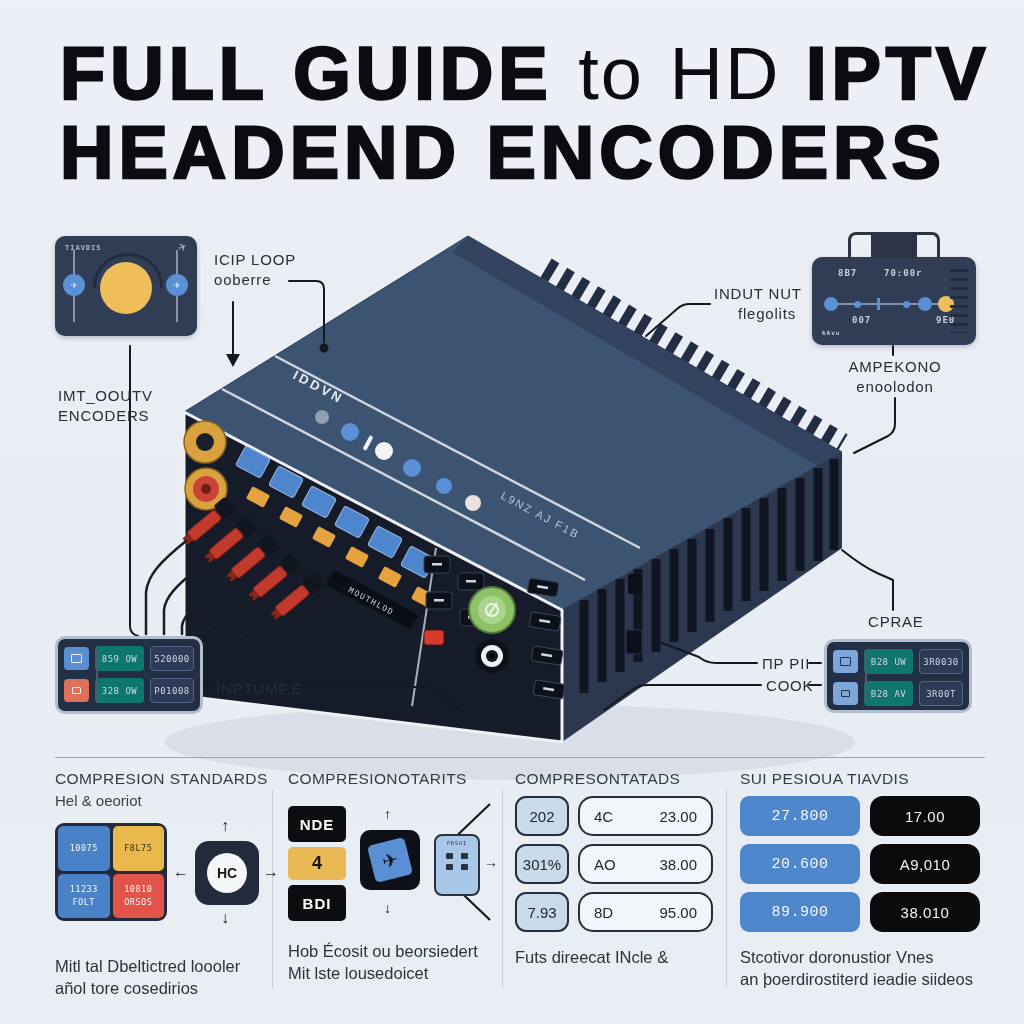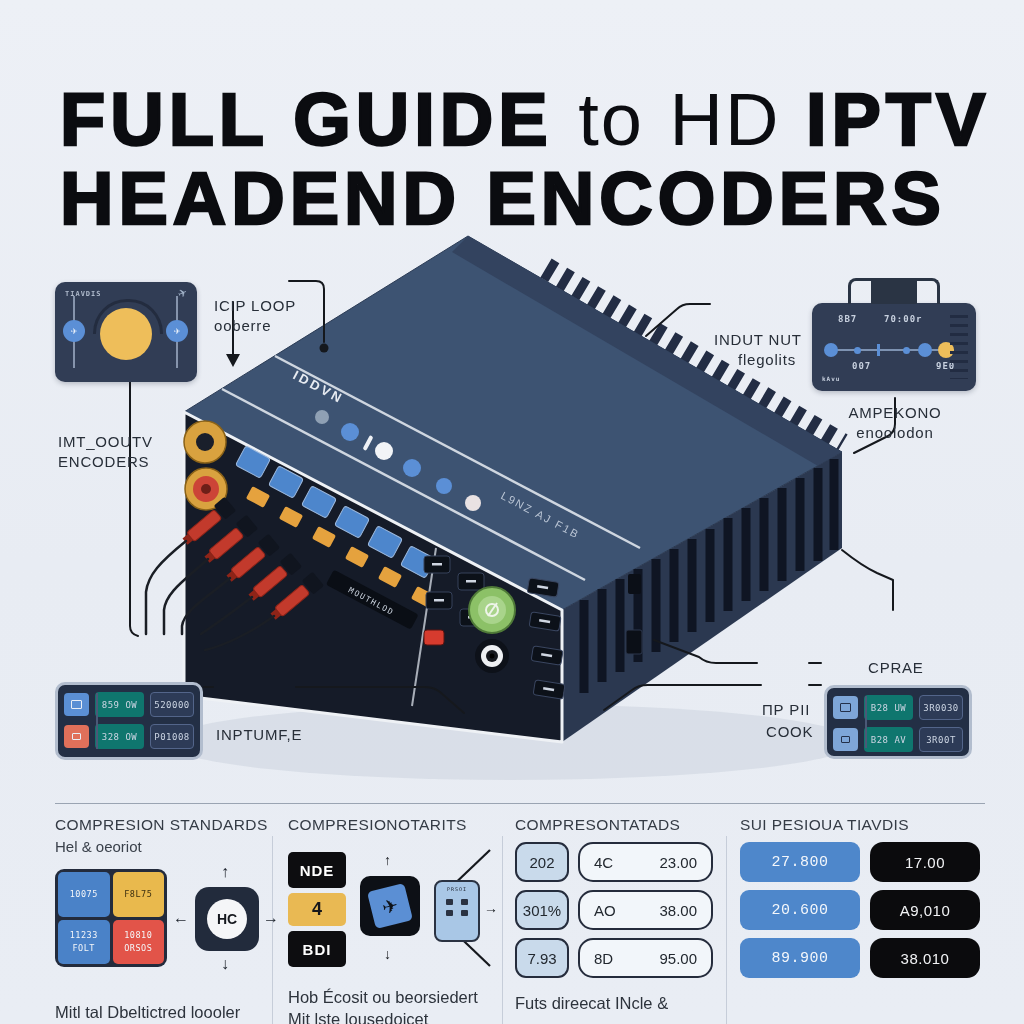--- a/index.html
+++ b/index.html
@@ -1,20 +1,20 @@
 <!DOCTYPE html>
 <html><head>
 <meta charset="utf-8">
 <style>
   * { margin:0; padding:0; box-sizing:border-box; }
   body { font-family:"Liberation Sans", sans-serif; }
   .canvas { position:relative; width:1024px; height:1024px; overflow:hidden;
             background:linear-gradient(180deg,#edf0f6 0%,#e8ecf3 55%,#e9edf4 100%); }
   svg.layer { position:absolute; left:0; top:0; z-index:1; }
-  .ui { position:absolute; z-index:2;margin-top:46px; }
+  .ui { position:absolute; z-index:2; }
 
   
   .title { left:60px; top:34px; color:#0b0c10; }
   .title .ln { font-weight:700; font-size:74px; line-height:79px; letter-spacing:5px; white-space:nowrap; }
   .title .fat { -webkit-text-stroke:2.5px #0b0c10; }
   .title .lite { font-weight:400; -webkit-text-stroke:0; letter-spacing:2px; }
 
   
   .lbl { font-size:15px; letter-spacing:.8px; color:#272e38; line-height:20px; white-space:nowrap; }
 
@@ -514,15 +514,19 @@
       <div class="c4black">17.00</div>
     </div>
     <div class="c4row">
       <div class="c4blue">20.600</div>
       <div class="c4black">A9,010</div>
     </div>
     <div class="c4row">
       <div class="c4blue">89.900</div>
       <div class="c4black">38.010</div>
     </div>
+    <div class="col-cap">
+      <div>Stcotivor doronustior Vnes</div>
+      <div>an þoerdirostiterd ieadie siideos</div>
+    </div>
   </div>
 
 </div>
 
 </body></html>

